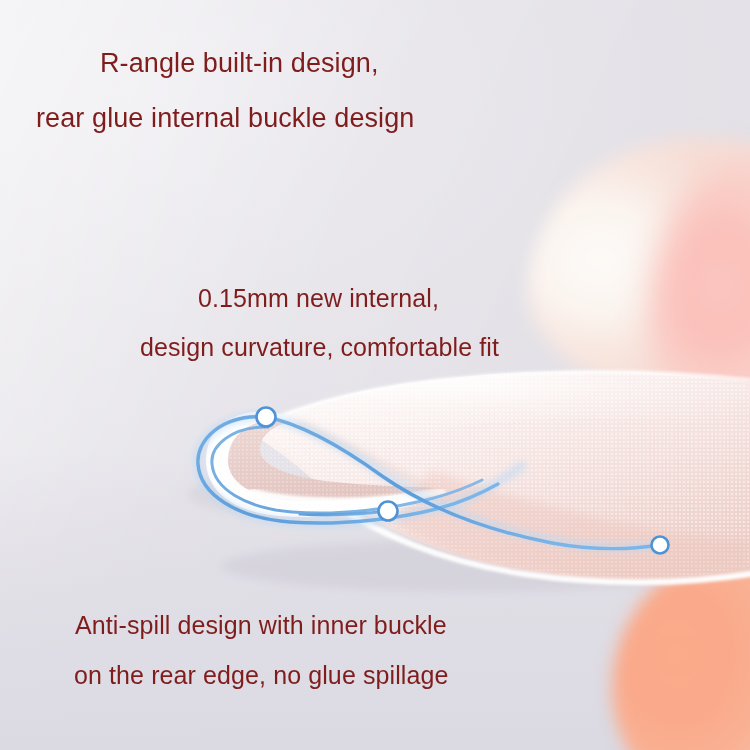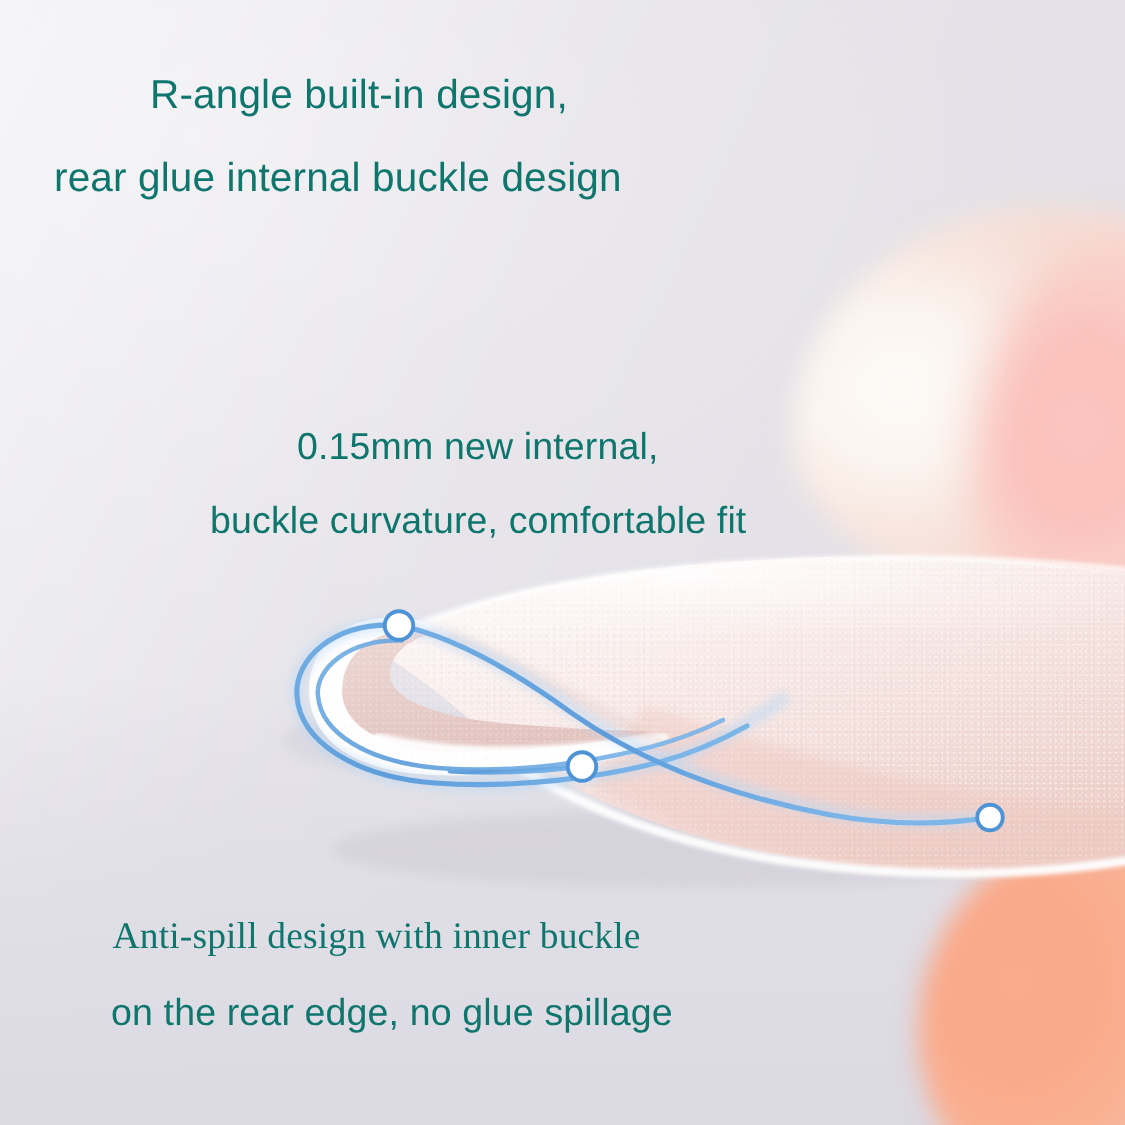--- a/index.html
+++ b/index.html
@@ -93,37 +93,37 @@
       radial-gradient(rgba(255,255,255,0.85) 0.8px, transparent 0.9px),
       radial-gradient(rgba(228,196,190,0.42) 0.7px, transparent 0.85px),
       radial-gradient(rgba(255,255,255,0.5) 0.6px, transparent 0.75px);
     background-size: 4px 4px, 5px 5px, 3px 3px;
     background-position: 0 0, 2px 1px, 1px 2px;
   }
 
   
   .headline, .caption {
     position: absolute;
-    color: #0f766e;
+    color: #7f1d1d;
     letter-spacing: 0.1px;
     white-space: nowrap;
   }
   .headline {
     font-size: 27px;
     font-weight: 400;
   }
   .caption {
     font-size: 25px;
     font-weight: 400;
   }
   #head-1 { left: 100px; top: 48px; }
   #head-2 { left: 36px;  top: 103px; }
   #mid-1  { left: 198px; top: 284px; }
   #mid-2  { left: 140px; top: 333px; }
-  #bot-1  { left: 75px;  top: 611px; font-family: Liberation Serif, serif; }
+  #bot-1  { left: 75px;  top: 611px; }
   #bot-2  { left: 74px;  top: 661px; text-align: right; }
 </style>
 </head>
 <body>
 
 <div id="stage">
 
   <div class="bg-base"></div>
   <div class="bg-sheen"></div>
 
@@ -299,18 +299,18 @@
       <circle cx="266" cy="417" r="9.5" fill="#ffffff" stroke="#4e93d6" stroke-width="2.6"></circle>
       <circle cx="388" cy="511" r="9.5" fill="#ffffff" stroke="#4e93d6" stroke-width="2.6"></circle>
       <circle cx="660" cy="545" r="8.5" fill="#ffffff" stroke="#4e93d6" stroke-width="2.6"></circle>
     </g>
   </svg>
 
   <div class="headline" id="head-1">R-angle built-in design,</div>
   <div class="headline" id="head-2">rear glue internal buckle design</div>
 
   <div class="caption" id="mid-1">0.15mm new internal,</div>
-  <div class="caption" id="mid-2">buckle curvature, comfortable fit</div>
+  <div class="caption" id="mid-2">design curvature, comfortable fit</div>
 
   <div class="caption" id="bot-1">Anti-spill design with inner buckle</div>
   <div class="caption" id="bot-2">on the rear edge, no glue spillage</div>
 
 </div>
 
 </body></html>

